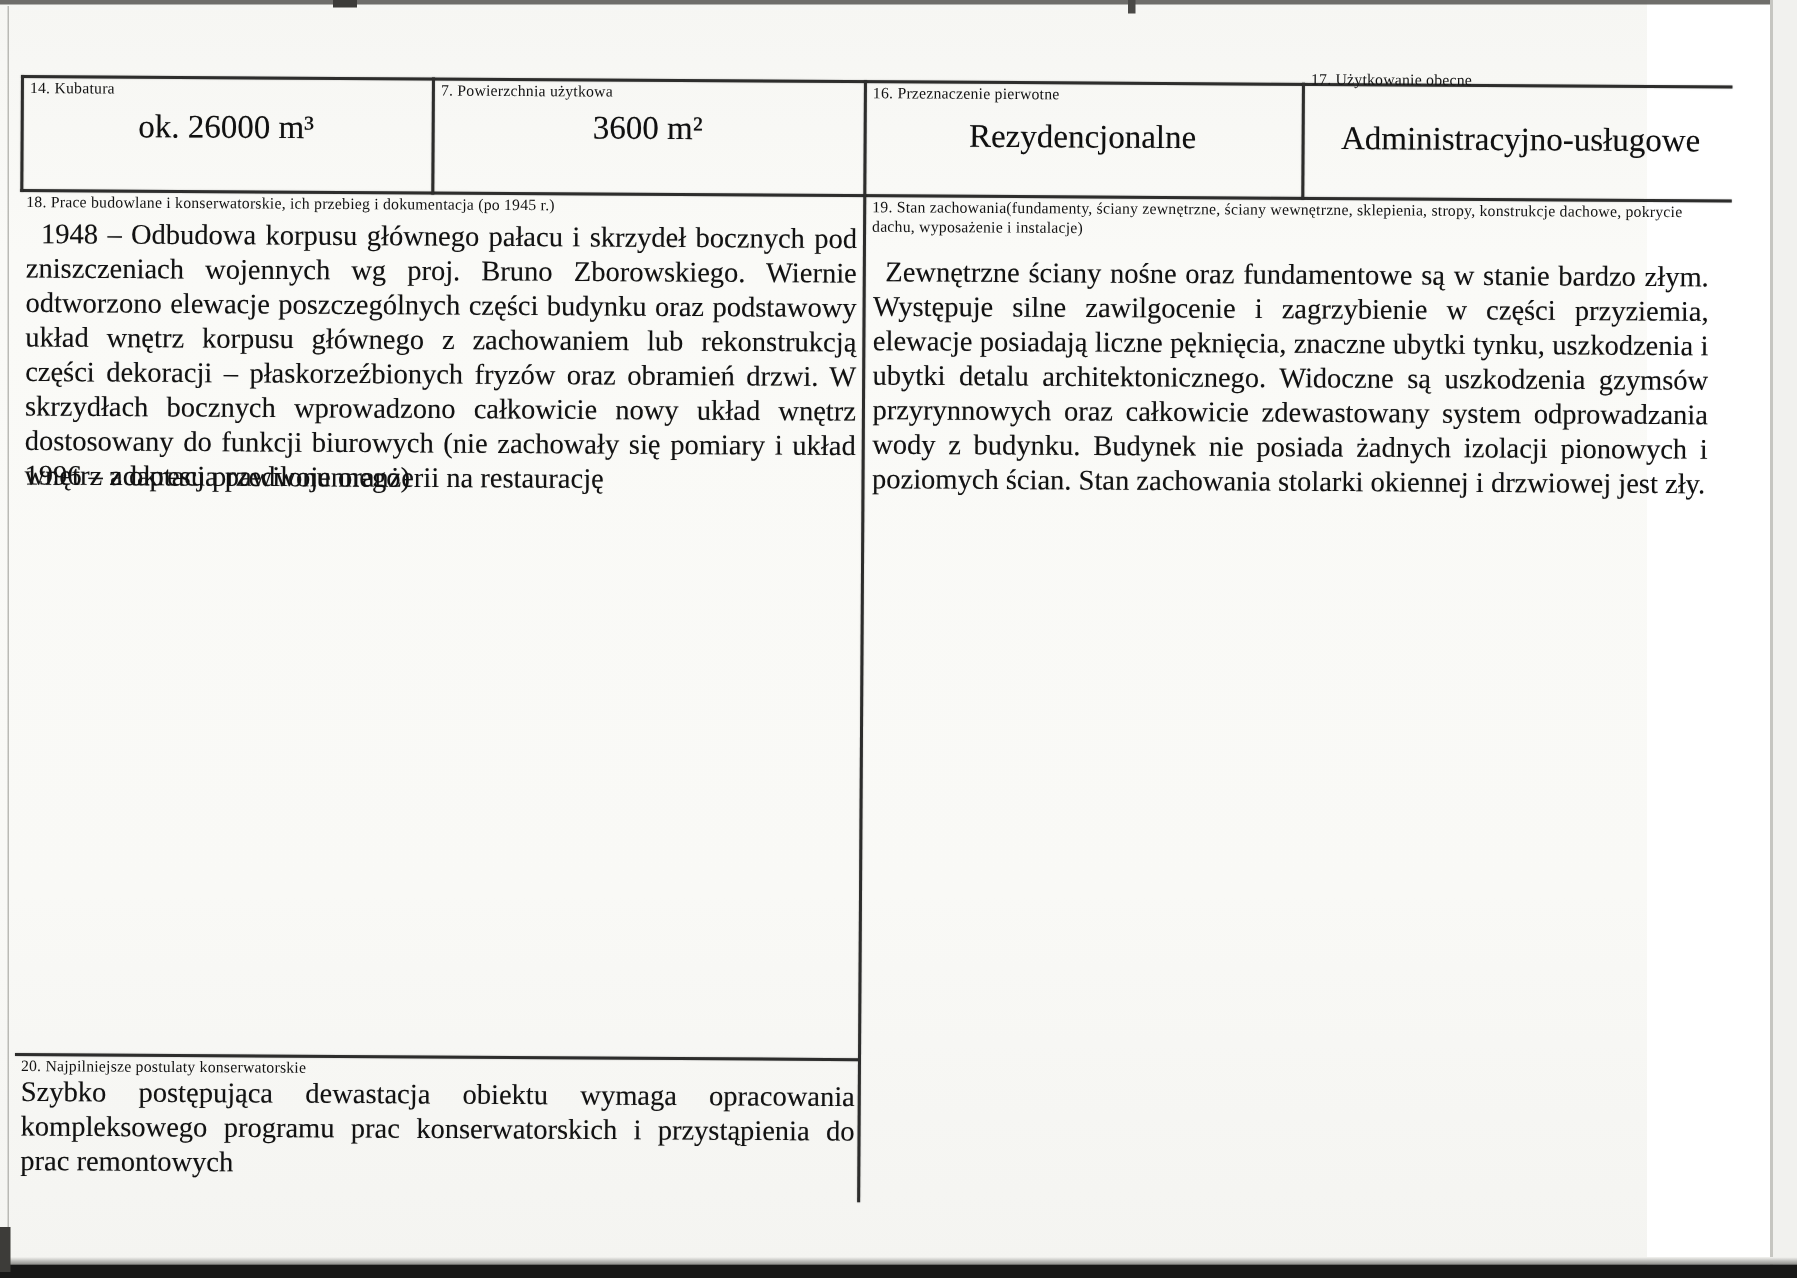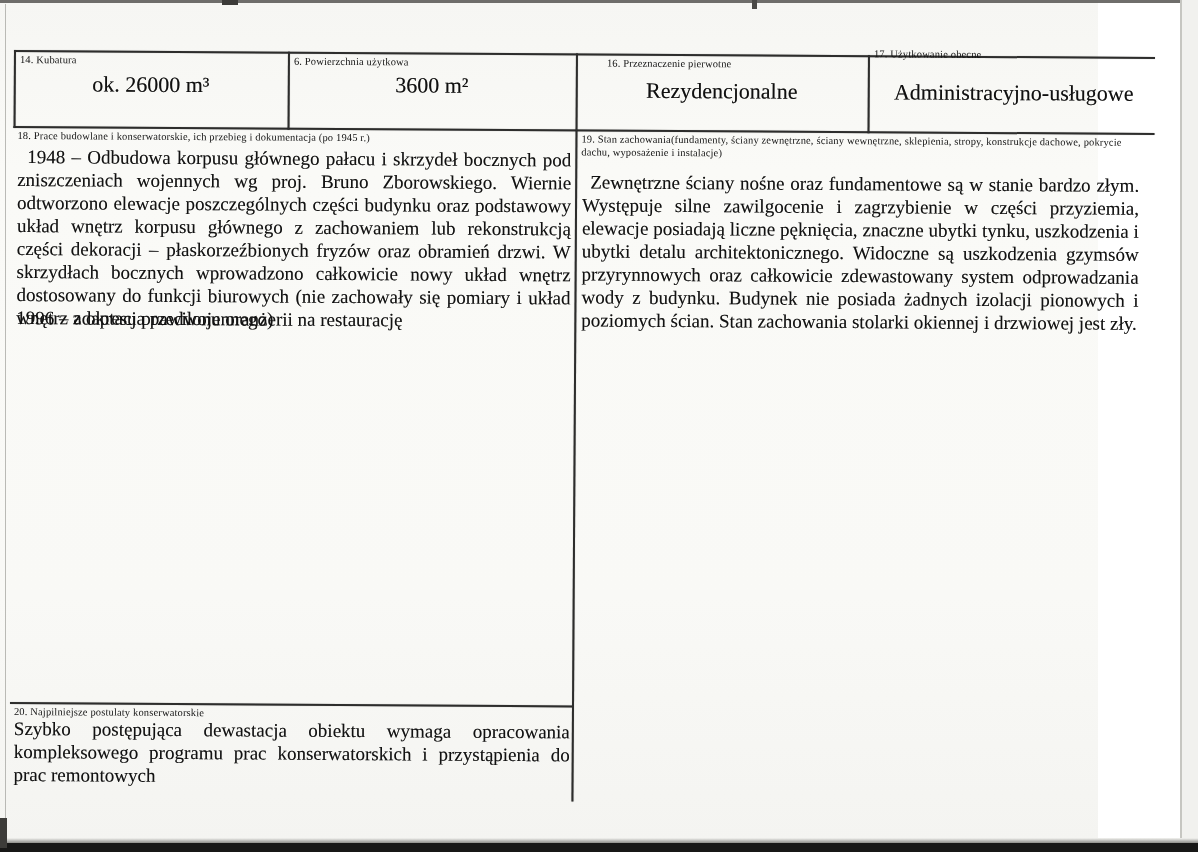--- a/index.html
+++ b/index.html
@@ -69,24 +69,24 @@
     <div class="hl" style="left:14px; top:126px; width:1141px;"></div>
     <div class="hl" style="left:14px; top:702px; width:563px;"></div>
     <div class="vl" style="left:14px;  top:50px; height:78px;"></div>
     <div class="vl" style="left:288px; top:50px; height:78px;"></div>
     <div class="vl" style="left:576px; top:50px; height:748px;"></div>
     <div class="vl" style="left:868px; top:50px; height:78px;"></div>
 
     <div class="cell-label" style="left:20px; top:53px;">14. Kubatura</div>
     <div class="cell-value" style="left:14px; top:71px; width:274px;">ok. 26000 m³</div>
 
-    <div class="cell-label" style="left:294px; top:53px;">6. Powierzchnia użytkowa</div>
+    <div class="cell-label" style="left:294px; top:53px;">7. Powierzchnia użytkowa</div>
     <div class="cell-value" style="left:288px; top:70px; width:288px;">3600 m²</div>
 
-    <div class="cell-label" style="left:582px; top:53px;margin-left:25px;">16. Przeznaczenie pierwotne</div>
+    <div class="cell-label" style="left:582px; top:53px;">16. Przeznaczenie pierwotne</div>
     <div class="cell-value" style="left:576px; top:74px; width:292px;">Rezydencjonalne</div>
 
     <div class="cell-label" style="left:874px; top:42px;">17. Użytkowanie obecne</div>
     <div class="cell-value" style="left:868px; top:74px; width:292px;">Administracyjno-usługowe</div>
 
     <div class="cell-label" style="left:18px; top:129px; width:552px;">18. Prace budowlane i konserwatorskie, ich przebieg i dokumentacja (po 1945 r.)</div>
     <div class="body-text indent1" style="left:18px; top:145px; width:554px;">1948 – Odbudowa korpusu głównego pałacu i skrzydeł bocznych pod zniszczeniach wojennych wg proj. Bruno Zborowskiego. Wiernie odtworzono elewacje poszczególnych części budynku oraz podstawowy układ wnętrz korpusu głównego z zachowaniem lub rekonstrukcją części dekoracji – płaskorzeźbionych fryzów oraz obramień drzwi. W skrzydłach bocznych wprowadzono całkowicie nowy układ wnętrz dostosowany do funkcji biurowych (nie zachowały się pomiary i układ wnętrz z okresu przedwojennego)</div>
     <div class="body-text noindent" style="left:18px; top:306px; width:554px; text-align:left;">1996 – adaptacja pawilonu oranżerii na restaurację</div>
 
     <div class="cell-label" style="left:582px; top:129px; width:565px;">19. Stan zachowania(fundamenty, ściany zewnętrzne, ściany wewnętrzne, sklepienia, stropy, konstrukcje dachowe, pokrycie dachu, wyposażenie i instalacje)</div>

